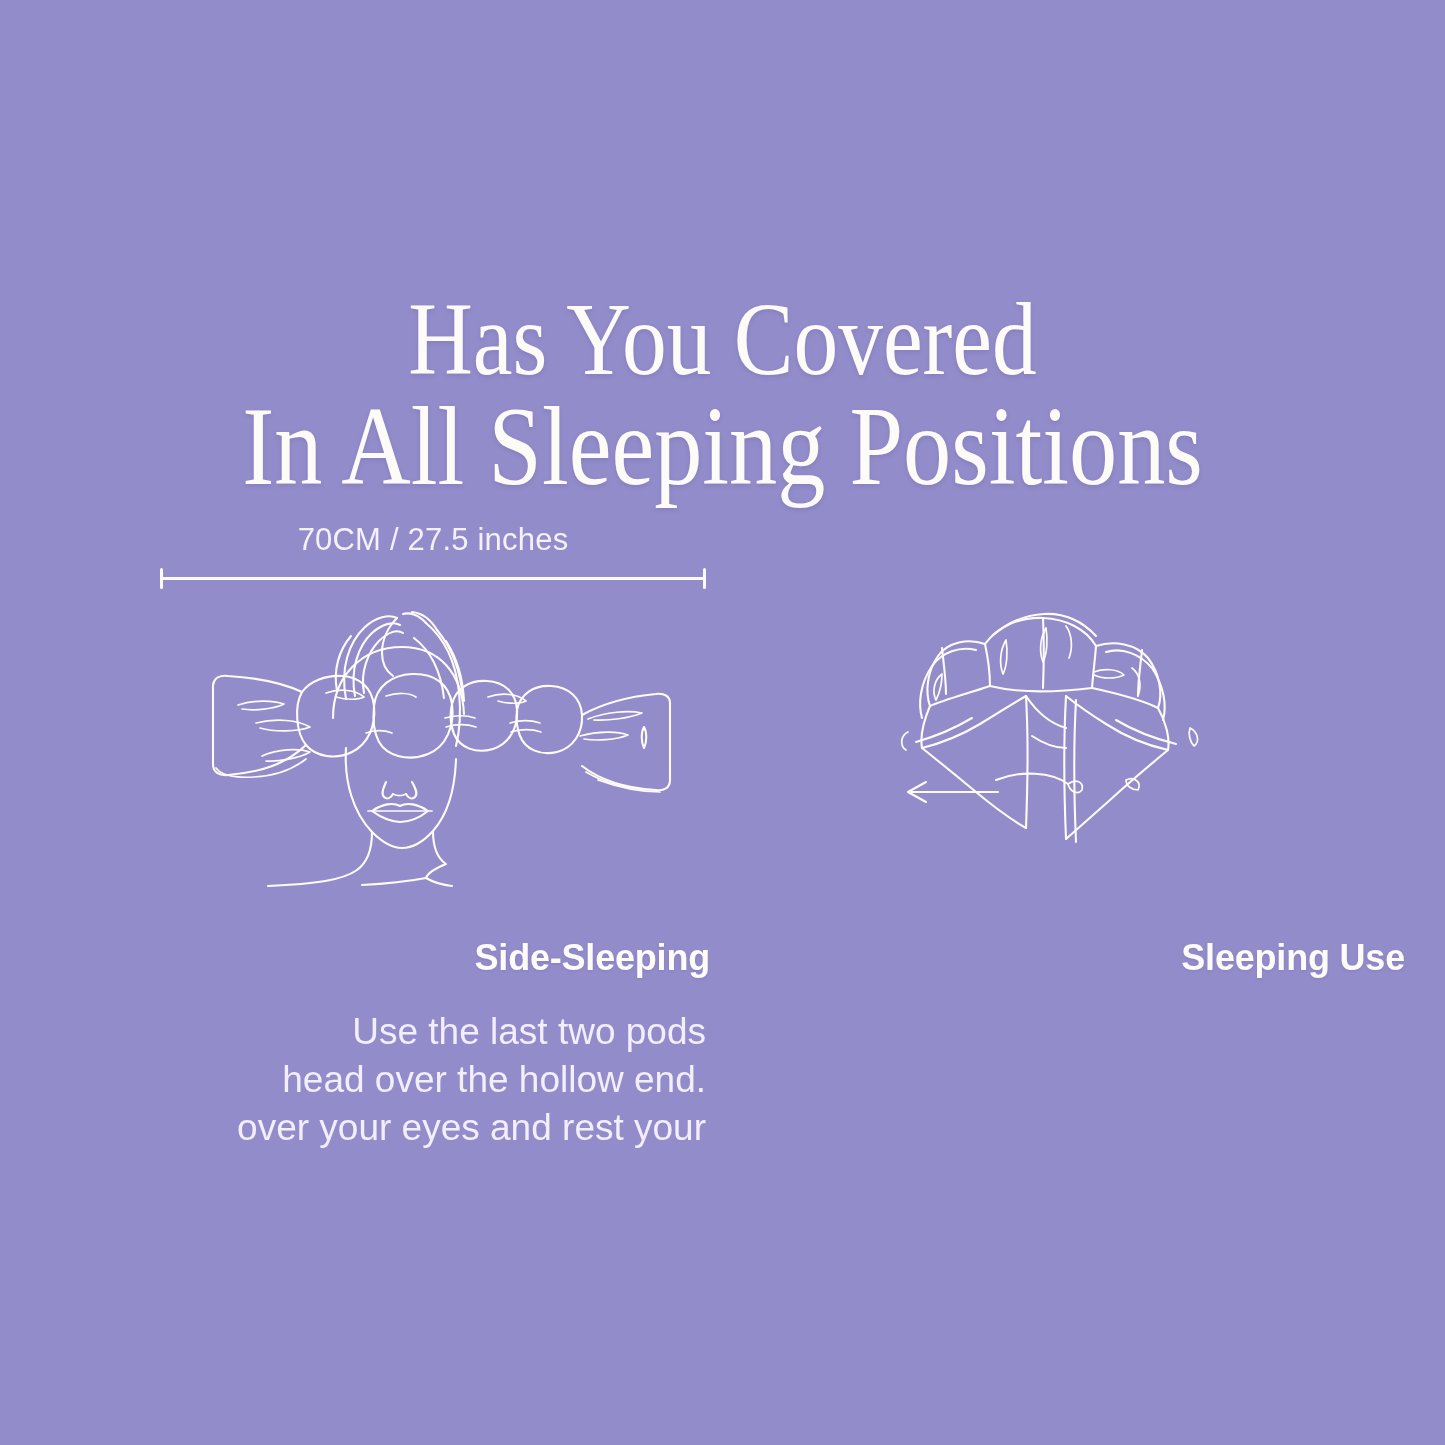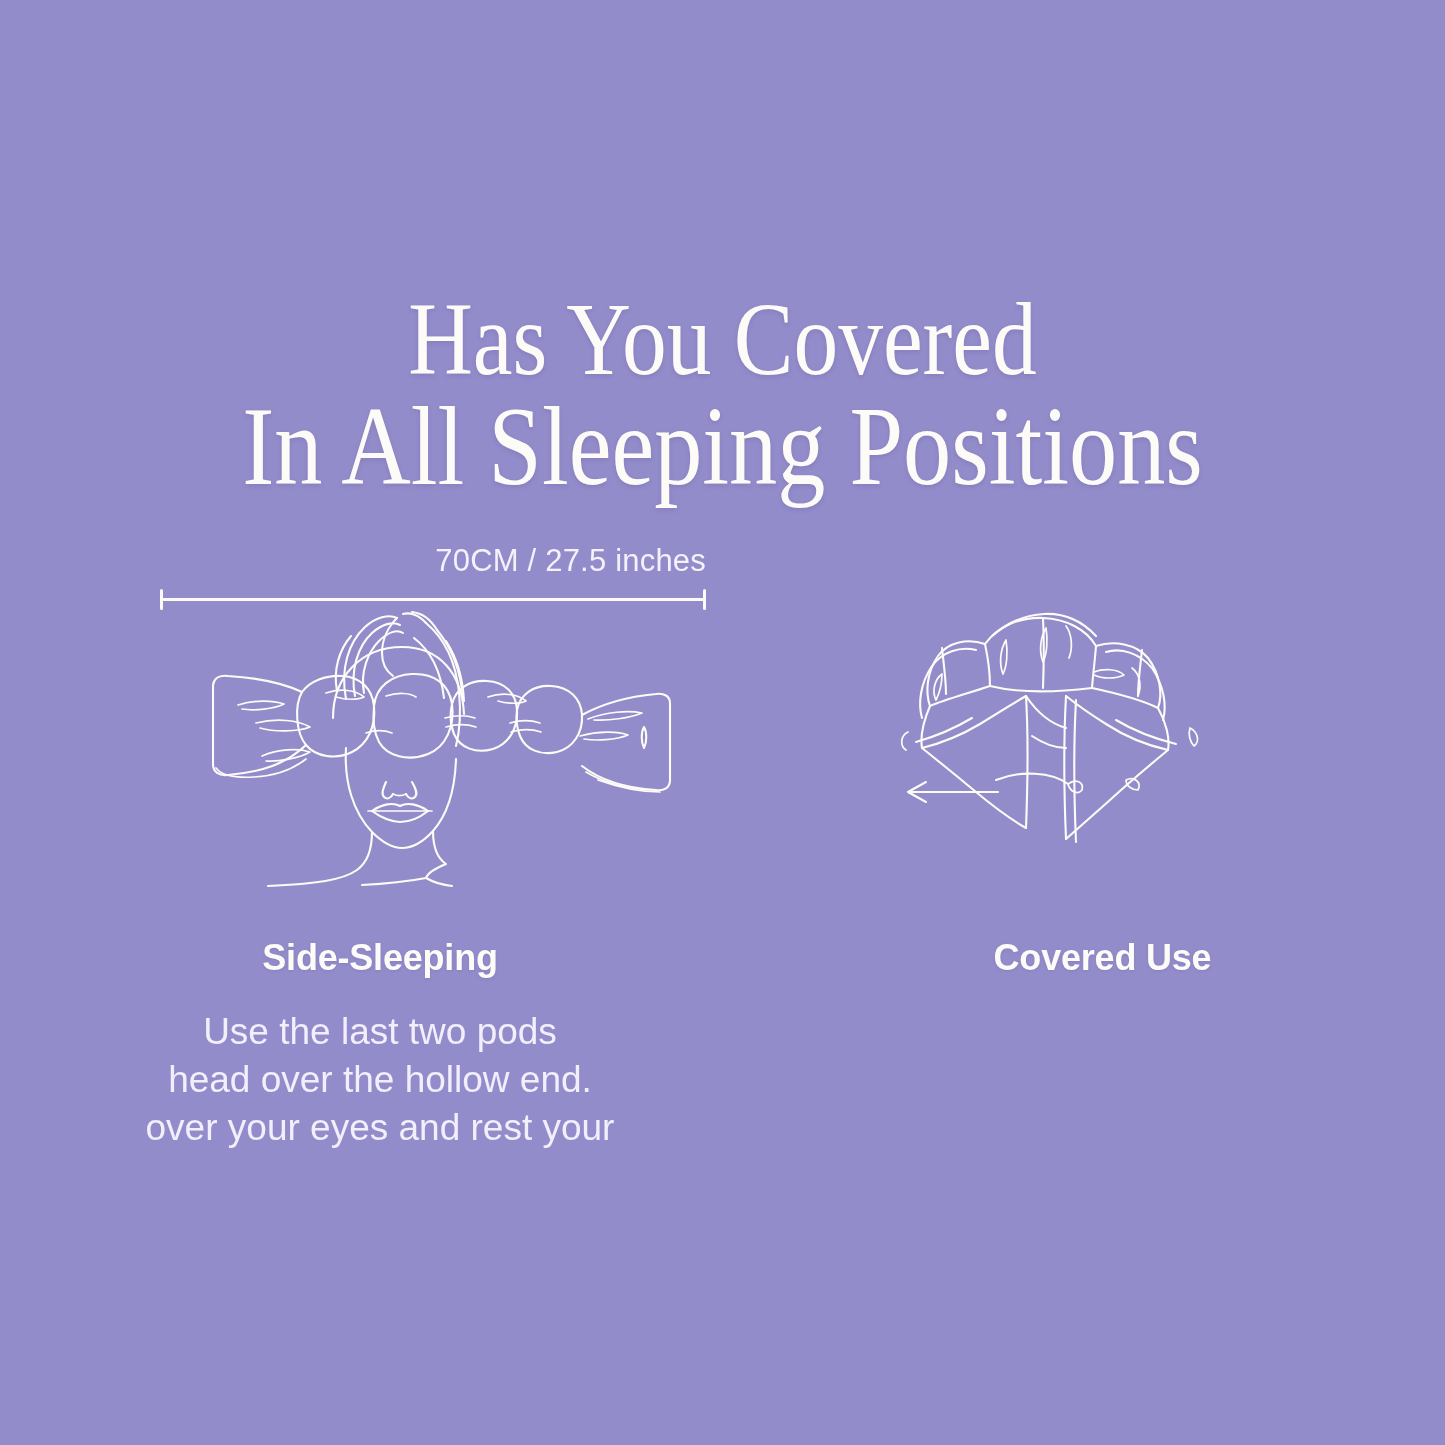--- a/index.html
+++ b/index.html
@@ -47,28 +47,27 @@
   }
 
   
   .measure {
     position: absolute;
     left: 160px;
     top: 524px;
     width: 546px;
   }
   .measure-label {
-    text-align: right;
+    text-align: center;
     color: #f4f1fb;
     font-size: 31px;
     letter-spacing: 0.2px;
     line-height: 1;
     padding-bottom: 12px;
     white-space: nowrap;
-    margin-top: 21px;
   }
   .measure-rule {
     position: relative;
     height: 22px;
   }
   .measure-rule .bar {
     position: absolute;
     left: 0;
     right: 0;
     top: 10px;
@@ -115,40 +114,40 @@
   
   .captions {
     position: absolute;
     top: 938px;
     left: 0;
     width: 1445px;
     display: flex;
   }
   .col {
     box-sizing: border-box;
-    text-align: center;
+    text-align: right;
   }
   .col-left  { width: 760px; padding: 0 50px; }
   .col-right { width: 685px; padding: 0 40px; }
 
   .col-title {
     color: #fdfbf7;
     font-size: 36px;
     font-weight: 700;
     letter-spacing: -0.2px;
     line-height: 1.1;
     margin: 0 0 30px 0;
     text-shadow: 0 1px 3px rgba(70,60,120,0.15);
   }
   .col-body {
     color: #f2eefb;
     font-size: 37px;
     font-weight: 400;
     line-height: 1.30;
-    margin: 15px;
+    margin: 4px;
   }
   .col-body .bl { display: block; white-space: nowrap; }
 </style>
 </head>
 <body style="background: rgb(147, 140, 203);">
 
 <div class="stage">
 
   <div class="headline">
     <span class="hl-line hl-line-1">Has You Covered</span>
@@ -292,17 +291,17 @@
     <div class="col col-left">
       <h2 class="col-title">Side-Sleeping</h2>
       <p class="col-body">
         <span class="bl">Use the last two pods</span>
         <span class="bl">head over the hollow end.</span>
         <span class="bl">over your eyes and rest your</span>
       </p>
     </div>
 
     <div class="col col-right">
-      <h2 class="col-title">Covered Use</h2>
+      <h2 class="col-title">Sleeping Use</h2>
     </div>
   </div>
 
 </div>
 
 </body></html>

